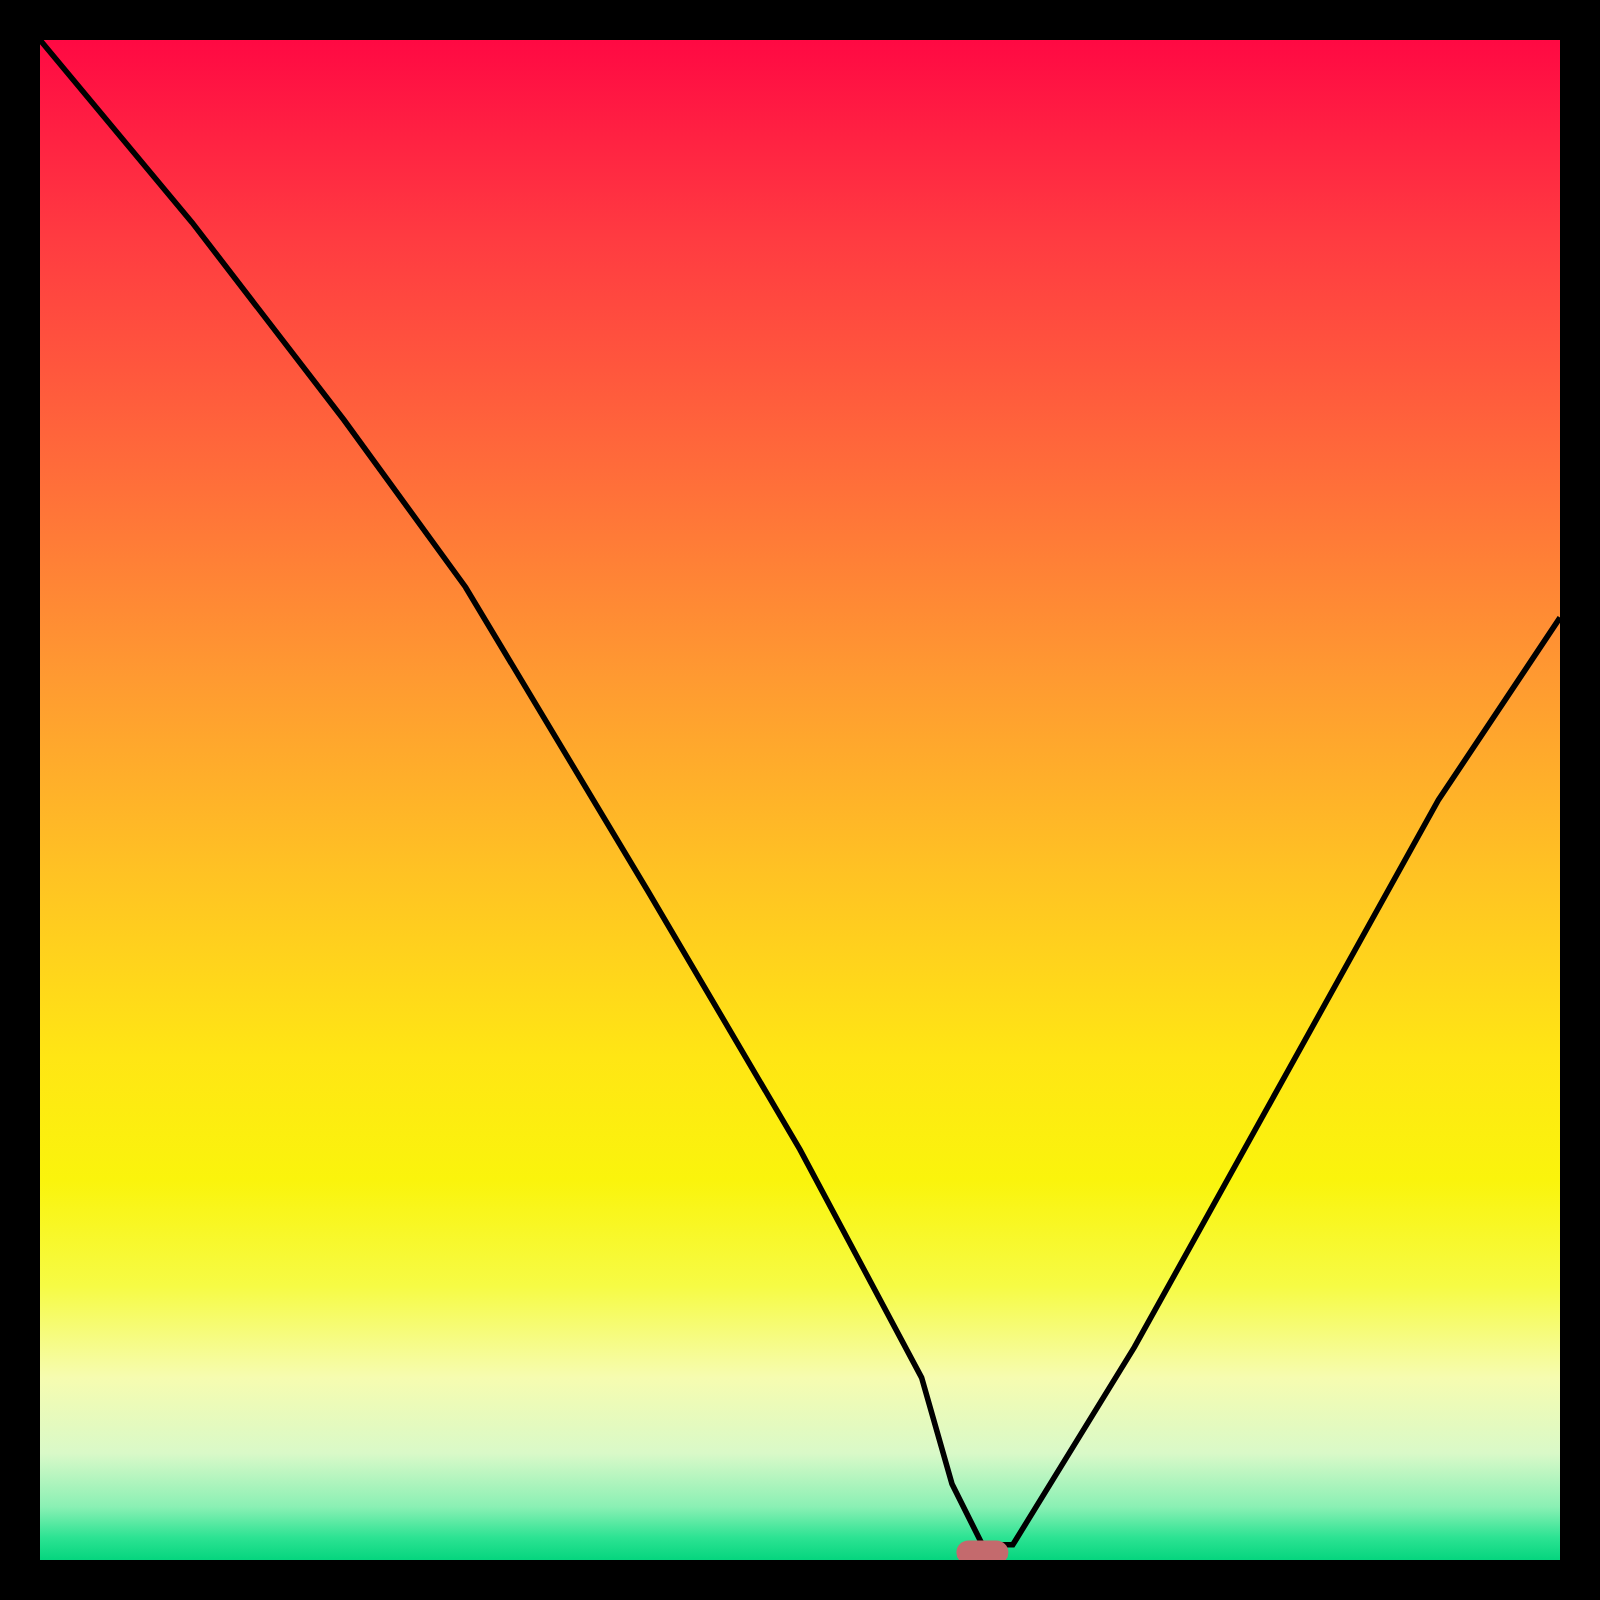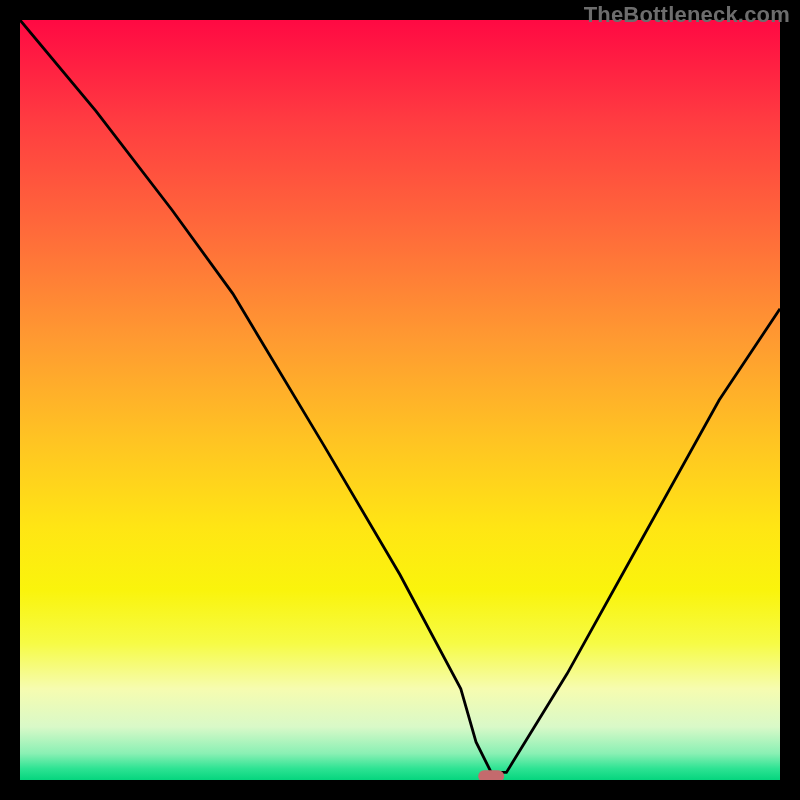--- a/index.html
+++ b/index.html
@@ -53,14 +53,13 @@
             <stop offset="98.5%" stop-color="#2de393"></stop>
             <stop offset="100%" stop-color="#05d57e"></stop>
           </linearGradient>
       </defs>
       <rect id="bg-rect" x="0" y="0" width="760" height="760" fill="url(#bg-grad)"></rect>
       <path id="curve" fill="none" stroke="#000" stroke-width="2.8" d="M0.00 0.00 L76.00 91.20 L152.00 190.00 L212.80 273.60 L304.00 425.60 L380.00 554.80 L440.80 668.80 L456.00 722.00 L471.20 752.40 L486.40 752.40 L547.20 653.60 L623.20 516.80 L699.20 380.00 L760.00 288.80"></path>
       <rect id="marker" rx="6" ry="6" x="458.20" y="750.20" width="26" height="12" fill="#c46a6d"></rect>
     </svg>
   </div>
 
-  <div class="watermark">TheBottleneck.com</div>
 </div>
 
 </body></html>

